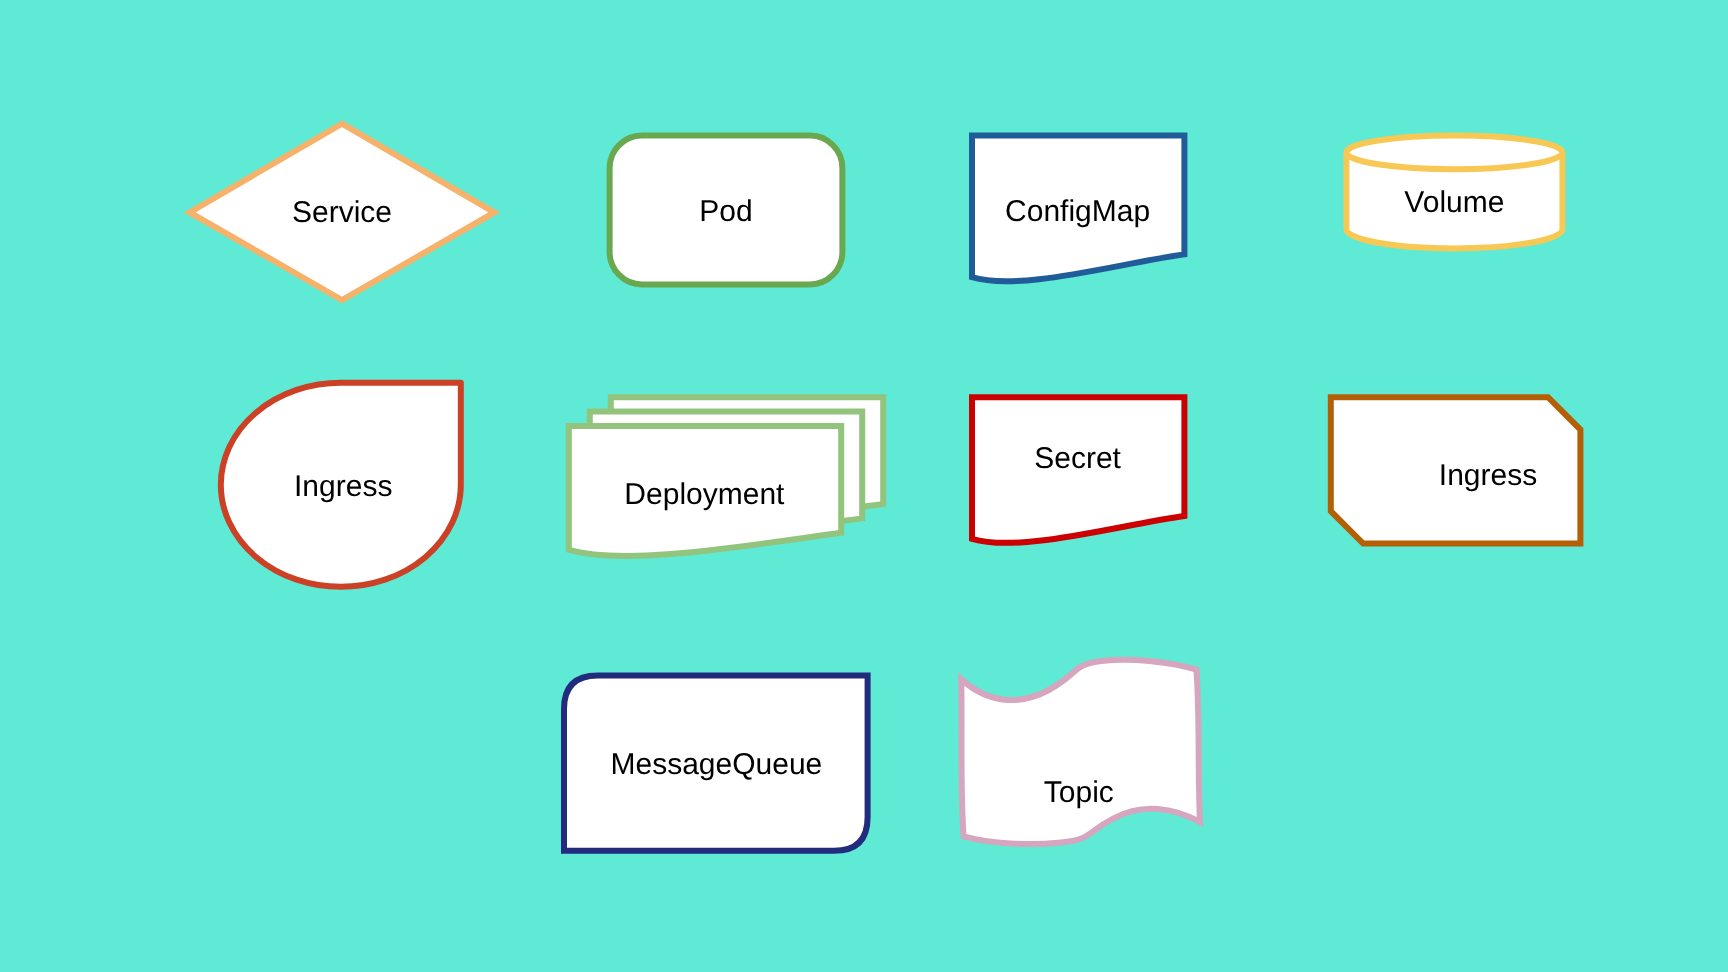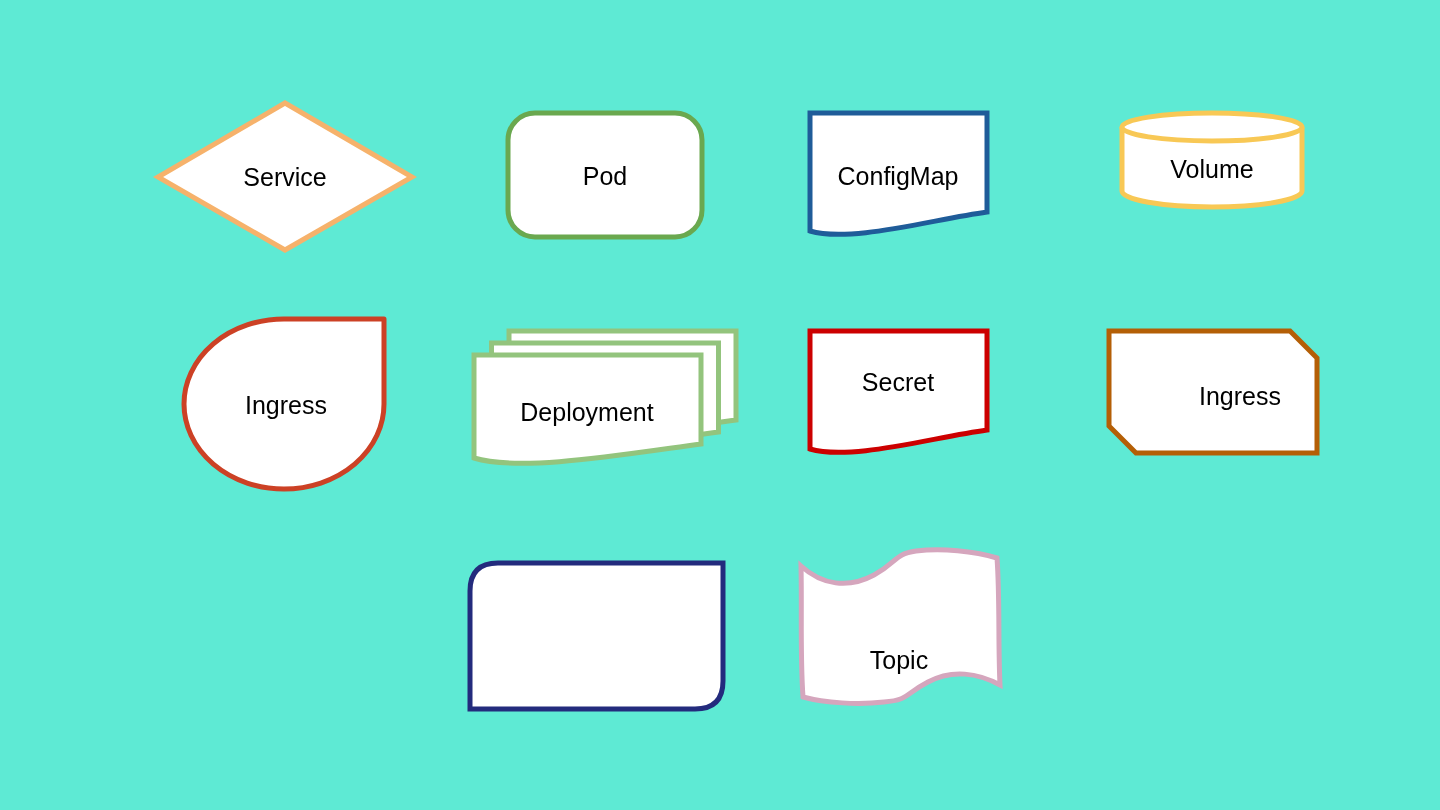--- a/index.html
+++ b/index.html
@@ -78,15 +78,16 @@
   </svg>
 
   <div class="node-label" style="left:285px;  top:177px;">Service</div>
   <div class="node-label" style="left:605px;  top:176px;">Pod</div>
   <div class="node-label" style="left:898px;  top:176px;">ConfigMap</div>
   <div class="node-label" style="left:1212px; top:169px;">Volume</div>
   <div class="node-label" style="left:286px;  top:405px;">Ingress</div>
   <div class="node-label" style="left:587px;  top:412px;">Deployment</div>
   <div class="node-label" style="left:898px;  top:382px;">Secret</div>
   <div class="node-label" style="left:1213px; top:396px;margin-left:27px;">Ingress</div>
+  <div class="node-label" style="left:597px;  top:637px;">MessageQueue</div>
   <div class="node-label" style="left:899px;  top:660px;">Topic</div>
 
 </div>
 
 </body></html>

